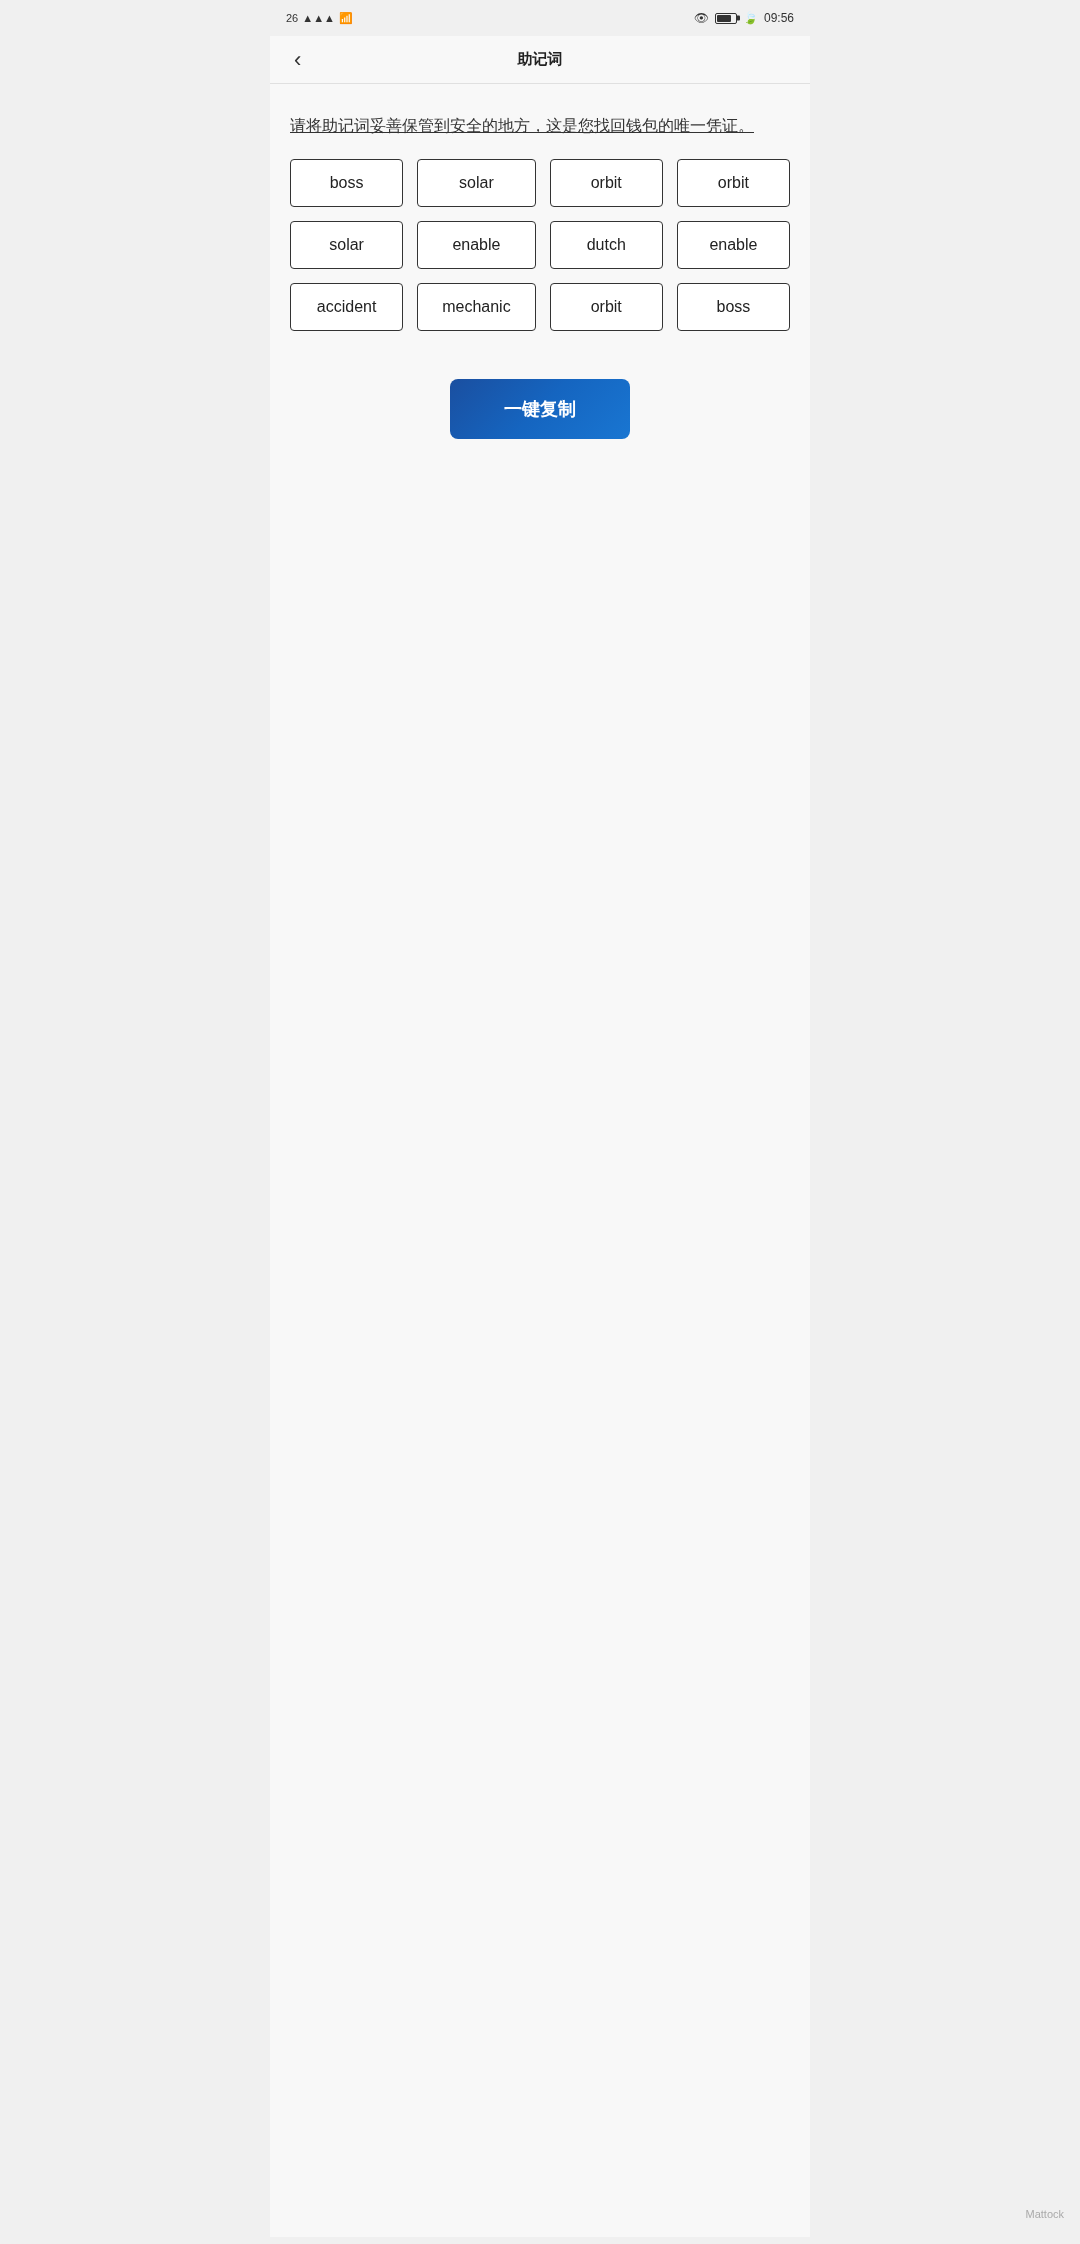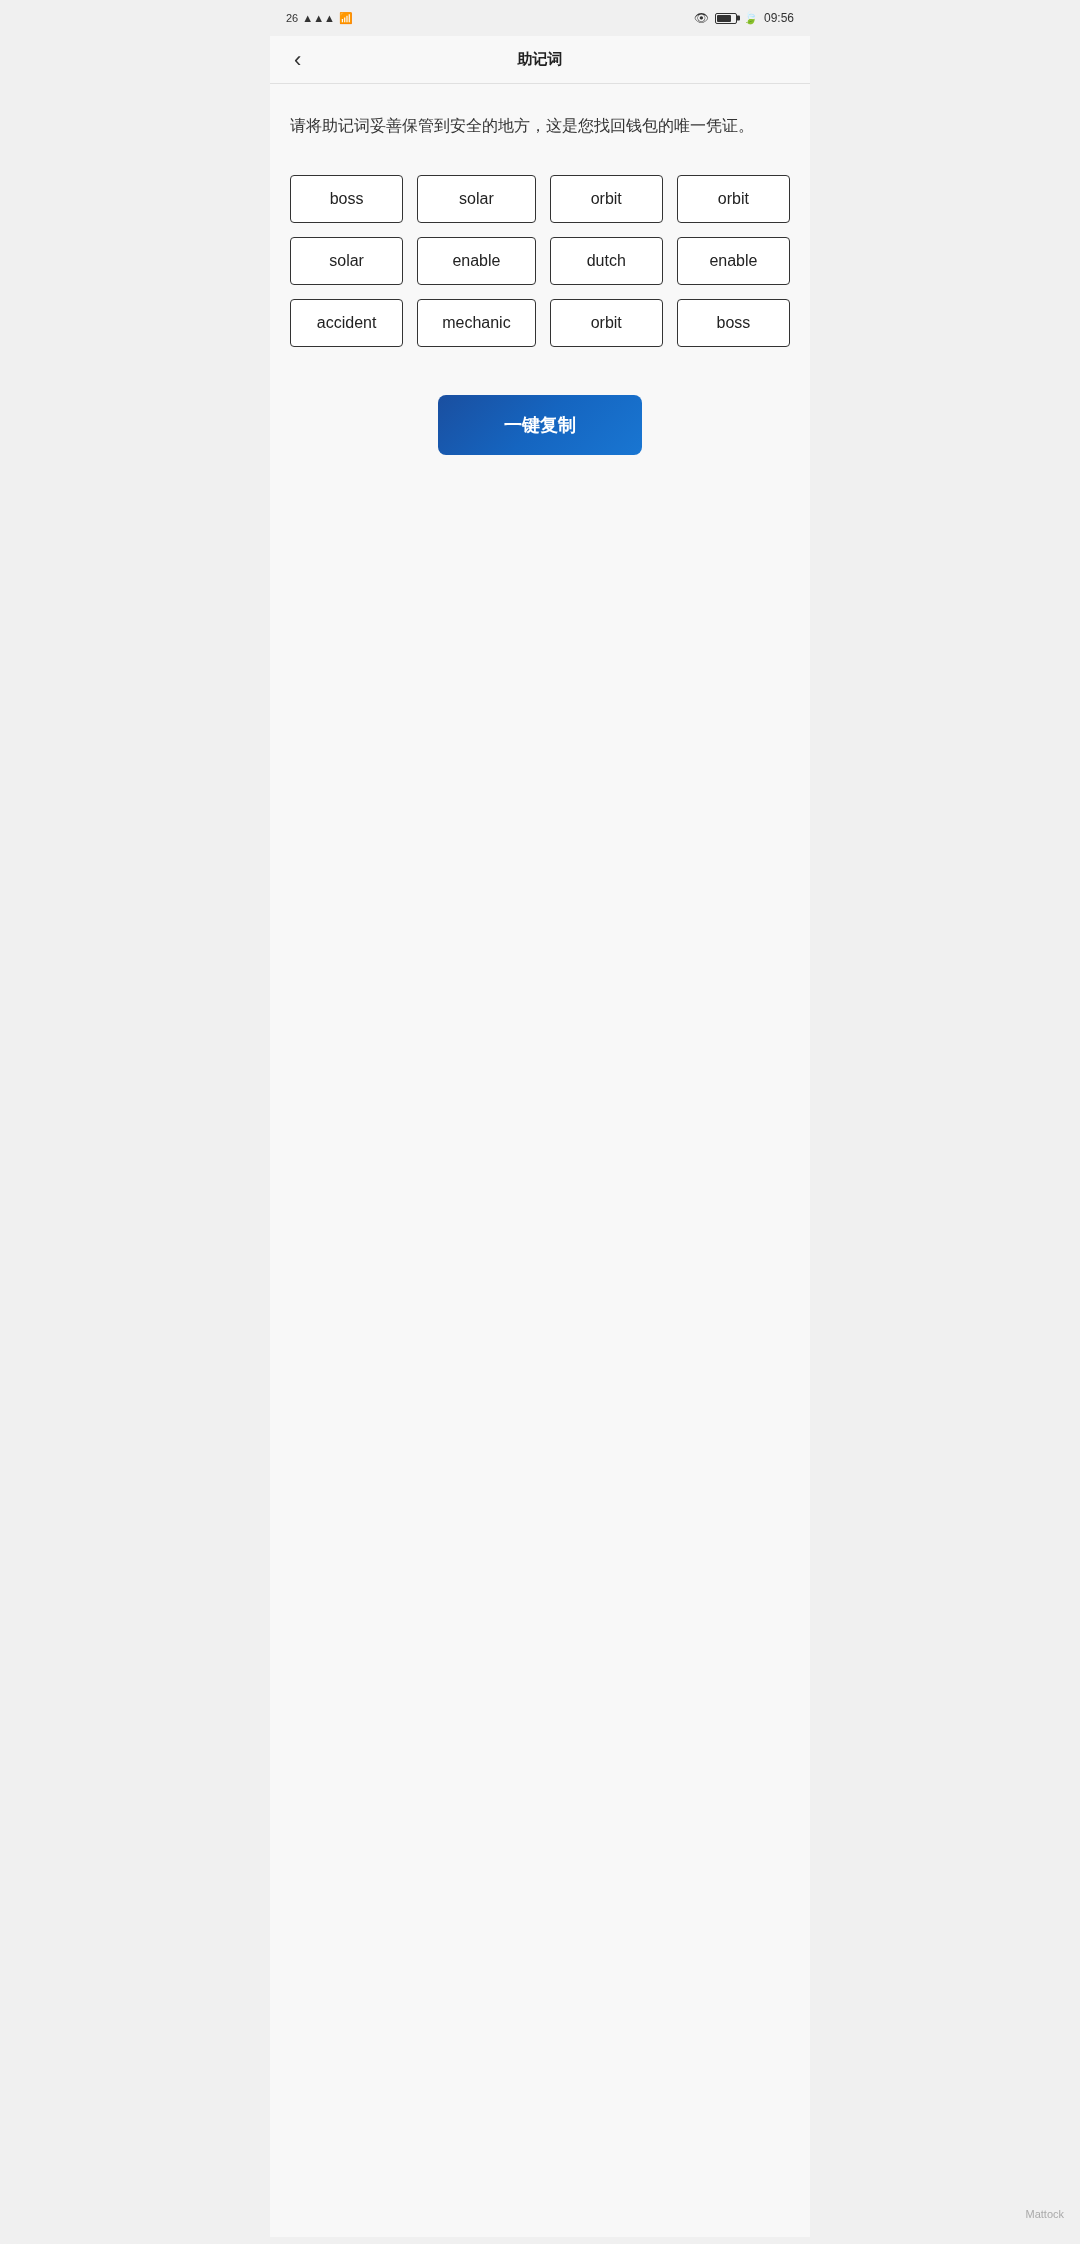--- a/index.html
+++ b/index.html
@@ -75,21 +75,22 @@
     .content {
       padding: 28px 20px 40px;
       background-color: #f8f8f8;
       min-height: calc(100vh - 36px - 55px);
     }
 
     .description {
       font-size: 16px;
       color: #333;
       line-height: 1.7;
-      margin-bottom: 36px;
+      margin-bottom: 20px;
+      text-decoration: underline;
     }
 
     .word-grid {
       display: grid;
       grid-template-columns: repeat(4, 1fr);
       gap: 14px;
       margin-bottom: 48px;
     }
 
     .word-card {
@@ -99,21 +100,21 @@
       padding: 14px 24px;
       text-align: center;
       font-size: 16px;
       color: #222;
       cursor: default;
     }
 
     .copy-btn {
       display: block;
       margin: 0 auto;
-      width: 204px;
+      width: 180px;
       padding: 18px 0;
       background: linear-gradient(135deg, #1a4fa0, #1565c0, #1976d2);
       color: #fff;
       font-size: 18px;
       font-weight: bold;
       border: none;
       border-radius: 8px;
       cursor: pointer;
       text-align: center;
     }

